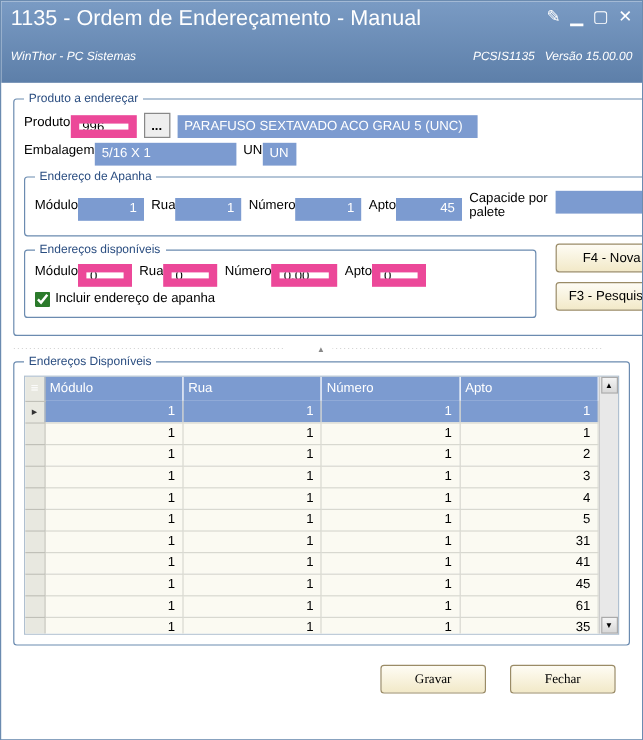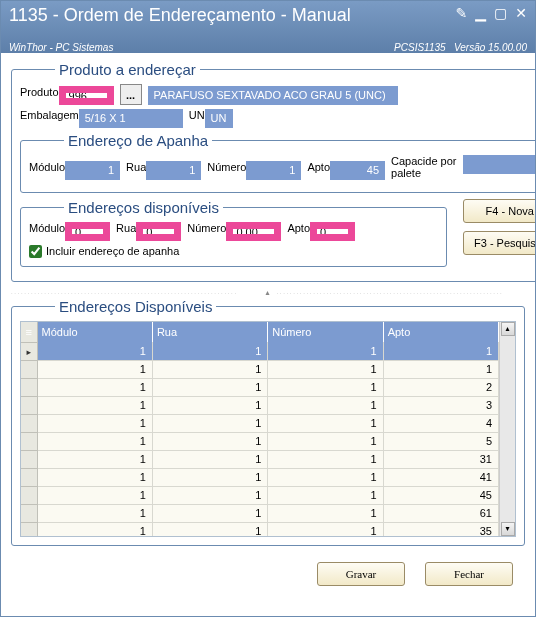--- a/index.html
+++ b/index.html
@@ -8,21 +8,21 @@
     font-size: 11px;
     background: #fff;
     width: 536px;
     height: 617px;
     overflow: hidden;
     border: 1px solid #6b8bb0;
   }
   .titlebar {
     background: linear-gradient(to bottom, #7a9bc4 0%, #5d7fa9 100%);
     color: #fff;
-    padding: 4px 8px 0 8px;
+    padding: 4px 8px 16px 8px;
     position: relative;
   }
   .titlebar-main {
     font-size: 18px;
     font-weight: normal;
     display: flex;
     justify-content: space-between;
     align-items: flex-start;
   }
   .titlebar-sub {
@@ -37,22 +37,21 @@
   .content { padding: 8px 10px 8px 10px; }
   fieldset {
     border: 1px solid #6b8bb0;
     border-radius: 3px;
     padding: 6px 8px 8px 8px;
     margin-bottom: 6px;
   }
   legend {
     color: #2a4d80;
     padding: 0 4px;
-    font-size: 15px;
-    margin-left: 35px;
+    font-size: 10px;
   }
   .row { display: flex; gap: 6px; align-items: flex-end; margin-bottom: 4px;}
   .field { display: flex; flex-direction: row; }
   .field label { font-size: 11px; color: #000; margin-bottom: 1px; }
   input[type=text] {
     border: 7px solid #ec4899;
     height: 19px;
     padding: 1px 3px;
     font-family: inherit;
     font-size: 11px;
@@ -210,21 +209,21 @@
         <label>Produto</label>
         <input type="text" class="inp-55" value="996" style="">
       </div>
       <button class="btn-ellipsis">...</button>
       <span class="blue-tag left" style="width:250px">PARAFUSO SEXTAVADO ACO GRAU 5 (UNC)</span>
     </div>
 
     <div class="row">
       <div class="field">
         <label>Embalagem</label>
-        <span class="blue-tag left" style="width:104px">5/16 X 1</span>
+        <span class="blue-tag left" style="width:118px">5/16 X 1</span>
       </div>
       <div class="field">
         <label>UN</label>
         <span class="blue-tag left" style="width:28px">UN</span>
       </div>
     </div>
 
     <fieldset>
       <legend>Endereço de Apanha</legend>
       <div class="row">

